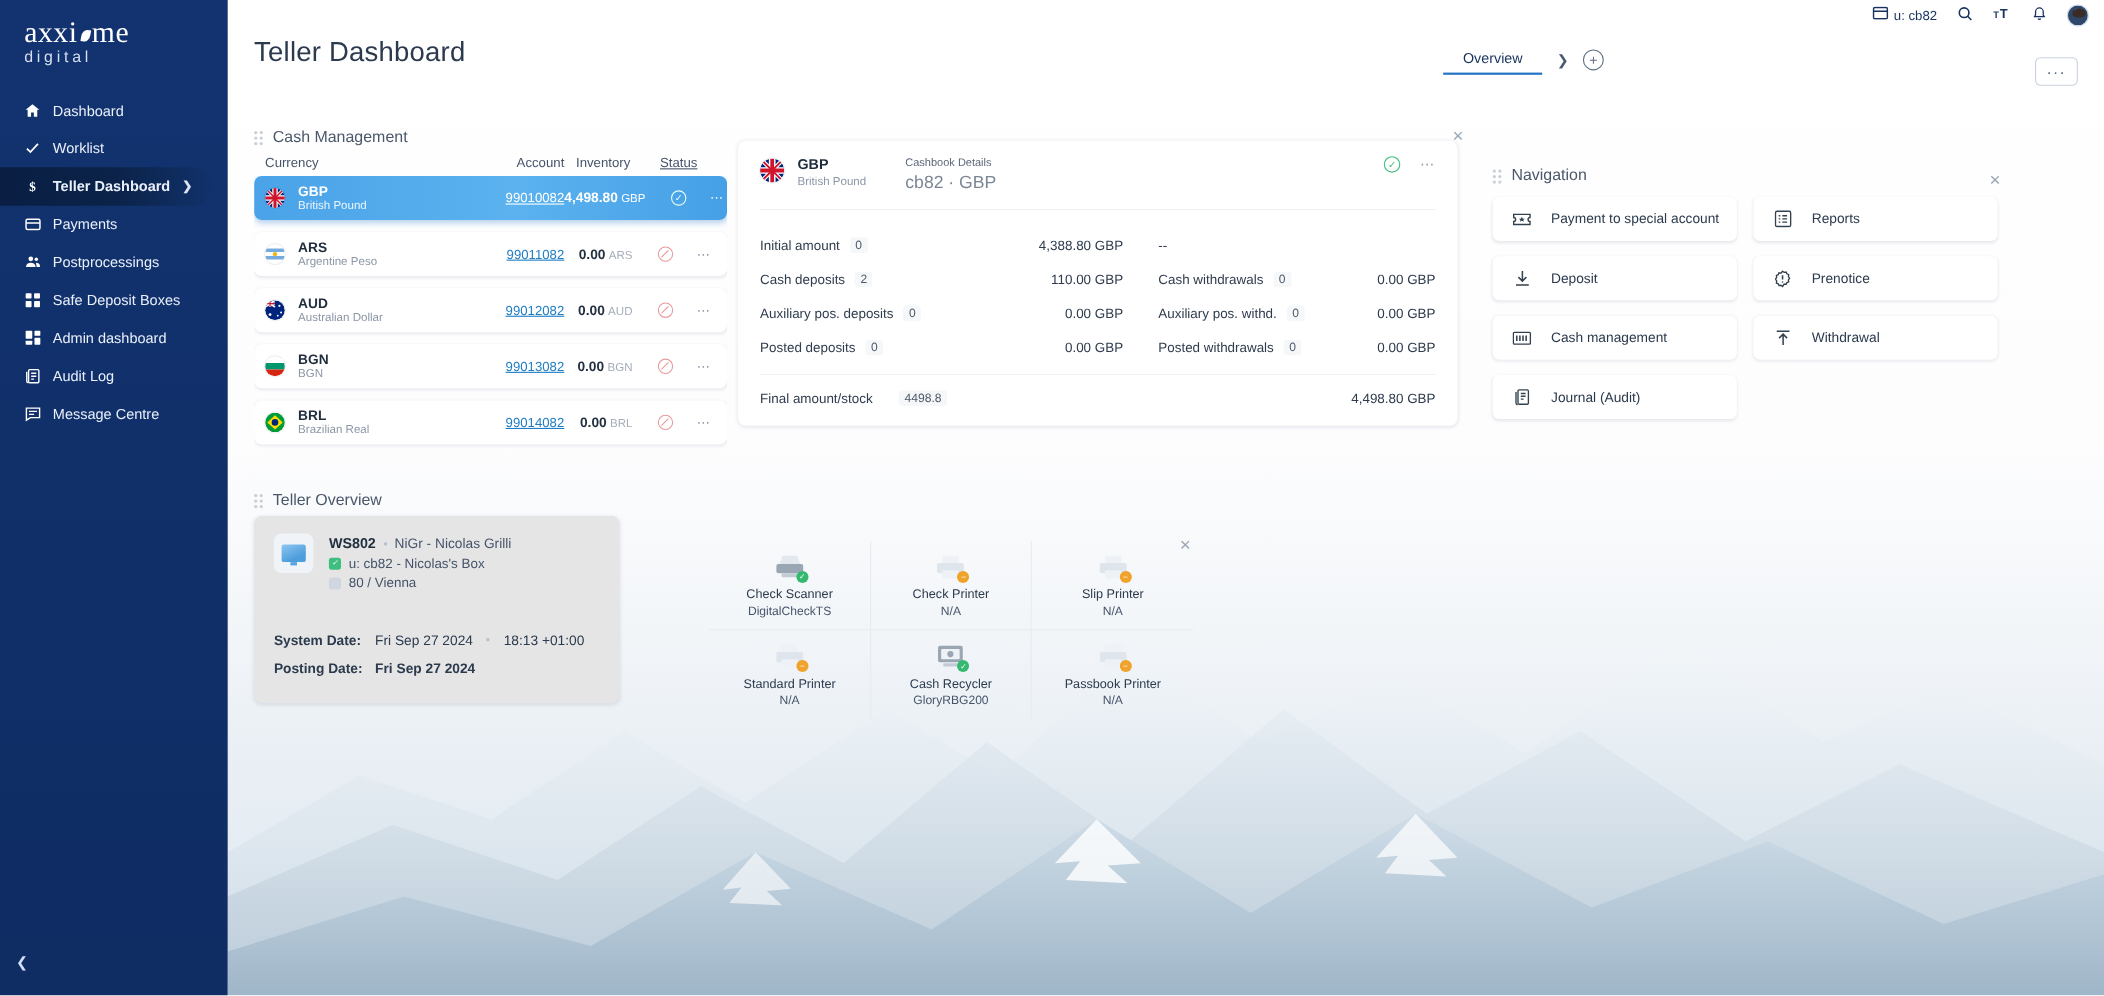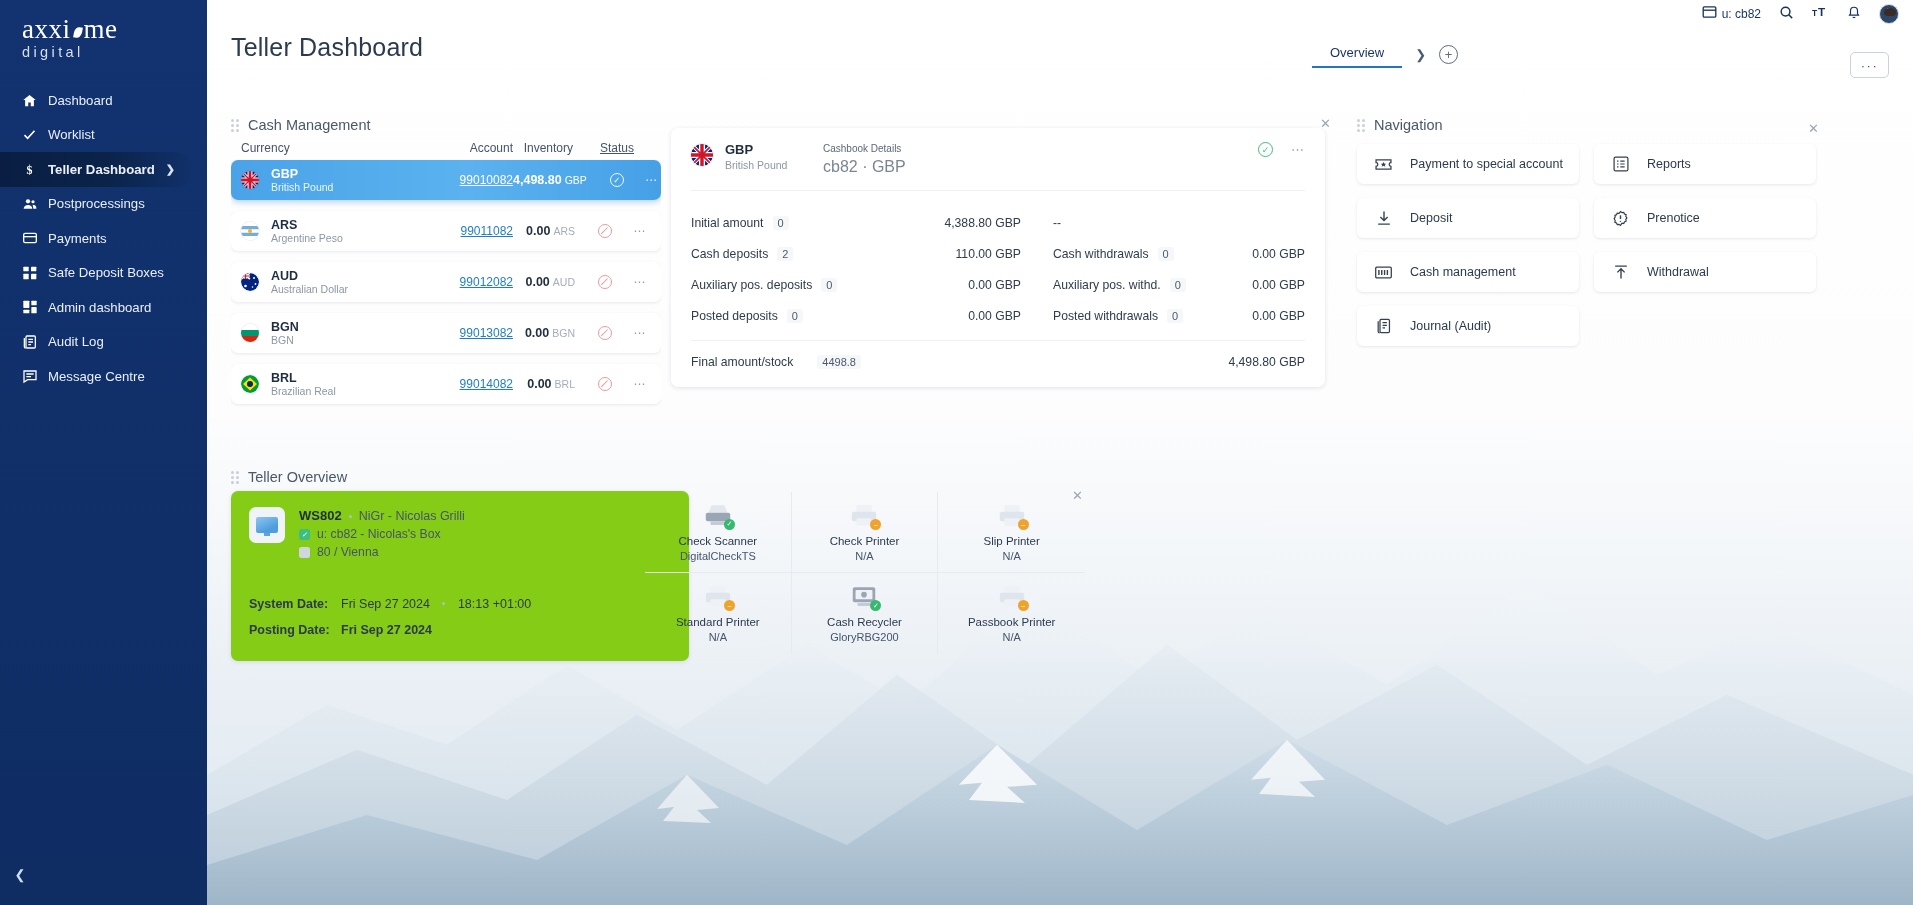--- a/index.html
+++ b/index.html
@@ -199,34 +199,34 @@
   #cb-final{
     display:flex; align-items:center; margin-top:9px; padding-top:14px;
     border-top:1px solid #eef1f5; font-size:12.2px; color:#2f3c4d;
   }
   #cb-final .lab{ display:flex; align-items:center; gap:24px; flex:1;}
   .ic-ok-lg{ width:15px;height:15px;border-radius:50%;border:1.4px solid #3fbf7f;color:#3fbf7f;
              display:flex;align-items:center;justify-content:center;font-size:9px;}
 
   
   #navpanel{ position:absolute; left:1357px; top:117px; width:462px; z-index:12;}
-  #np-head{ display:flex; align-items:center; justify-content:space-between;}
+  #np-head{ display:flex; align-items:center; justify-content:space-between;margin-top:35px;}
   #np-grid{ display:flex; flex-wrap:wrap; gap:14px 15px; margin-top:5px;}
   .np-btn{
     width:222px; height:40px; background:#fff; border-radius:6px;
     box-shadow:0 1px 3px rgba(30,50,80,.11);
     display:flex; align-items:center; padding-left:18px; gap:18px;
     font-size:12.5px; color:#2b3a4d; cursor:pointer;
   }
   .np-btn .nico{ width:17px;height:17px; flex:0 0 17px; display:flex;align-items:center;justify-content:center; color:#33414f;}
 
   
-  #teller{ position:absolute; left:231px; top:469px; width:458px; z-index:12;}
+  #teller{ position:absolute; left:231px; top:447px; width:332px; z-index:12;}
   #to-card{
-    background:#84cc16; border-radius:7px; box-shadow:0 1px 4px rgba(30,50,80,.12);
+    background:#e5e5e5; border-radius:7px; box-shadow:0 1px 4px rgba(30,50,80,.12);
     padding:16px 18px 18px; margin-top:4px;
   }
   #to-top{ display:flex; gap:14px;}
   #ws-icon{
     width:36px;height:36px;border-radius:7px;background:#f0f4f9;
     display:flex;align-items:center;justify-content:center; flex:0 0 36px;
   }
   #ws-icon .mon{ width:22px;height:16px;border-radius:2px;
     background:linear-gradient(155deg,#8fc6f1 0%,#4e9ede 70%);
     position:relative;}
@@ -322,37 +322,37 @@
       <span class="ico">
         <svg width="15" height="15" viewBox="0 0 24 24" fill="currentColor">
             <text x="12" y="19" font-size="19" font-family="Liberation Serif, serif" font-weight="700" text-anchor="middle">$</text>
           </svg>
       </span>
       <span class="lbl">Teller Dashboard</span>
       <span class="chev">❯</span>
     </div>
     <div class="navitem">
       <span class="ico">
+        <svg width="16" height="16" viewBox="0 0 24 24" fill="none" stroke="currentColor" stroke-width="2">
+            <rect x="2.5" y="5" width="19" height="14" rx="2"></rect>
+            <path d="M2.5 10h19"></path>
+          </svg>
+      </span>
+      <span class="lbl">Payments</span>
+    </div>
+    <div class="navitem">
+      <span class="ico">
         <svg width="16" height="16" viewBox="0 0 24 24" fill="currentColor">
             <circle cx="9" cy="8" r="3.2"></circle>
             <circle cx="16.5" cy="8.6" r="2.4"></circle>
             <path d="M2.5 19c0-3.6 3-5.6 6.5-5.6S15.5 15.4 15.5 19z"></path>
             <path d="M16 13.2c3 0 5.5 1.6 5.5 4.3V19H17z"></path>
           </svg>
       </span>
       <span class="lbl">Postprocessings</span>
-    </div>
-    <div class="navitem">
-      <span class="ico">
-        <svg width="16" height="16" viewBox="0 0 24 24" fill="none" stroke="currentColor" stroke-width="2">
-            <rect x="2.5" y="5" width="19" height="14" rx="2"></rect>
-            <path d="M2.5 10h19"></path>
-          </svg>
-      </span>
-      <span class="lbl">Payments</span>
     </div>
     <div class="navitem">
       <span class="ico">
         <svg width="16" height="16" viewBox="0 0 24 24" fill="currentColor">
             <rect x="2" y="2.5" width="8" height="7" rx="1"></rect>
             <rect x="13.5" y="2.5" width="8" height="7" rx="1"></rect>
             <rect x="2" y="13" width="8" height="8.5" rx="1"></rect>
             <rect x="13.5" y="13" width="8" height="8.5" rx="1"></rect>
           </svg>
       </span>

